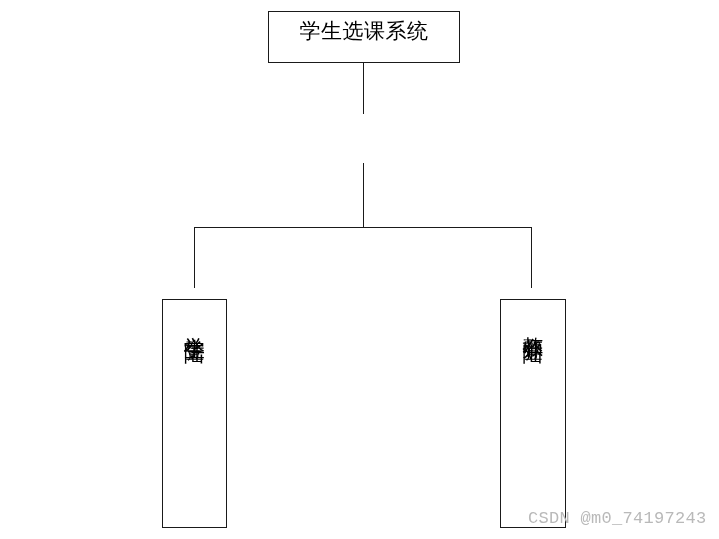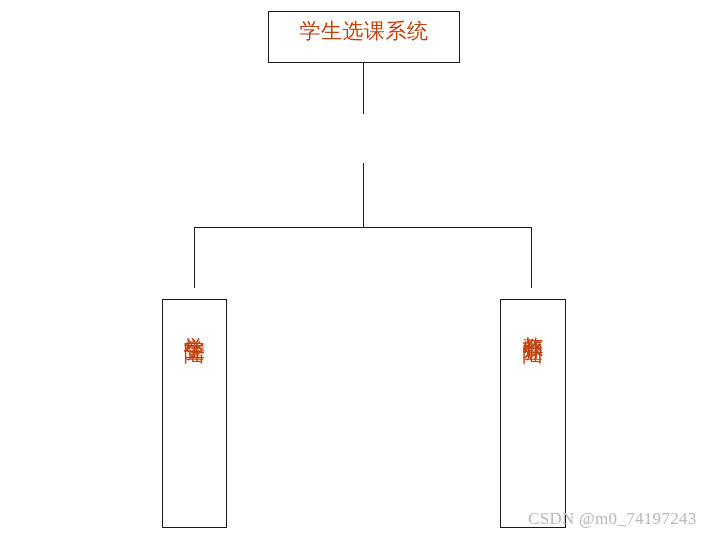--- a/index.html
+++ b/index.html
@@ -22,21 +22,21 @@
     background: #ffffff;
     display: flex;
     justify-content: center;
   }
   .node-h {
     align-items: flex-start;
   }
   .node-label {
     font-size: 21px;
     line-height: 1;
-    color: #c2410c;
+    color: #000000;
     letter-spacing: 0.5px;
     white-space: nowrap;
   }
   
   #node-root {
     left: 268px;
     top: 11px;
     width: 192px;
     height: 52px;
   }
@@ -115,21 +115,21 @@
   }
   
   #watermark {
     position: absolute;
     left: 528px;
     top: 509px;
     font-size: 17px;
     color: #b9b9b9;
     letter-spacing: 0.3px;
     white-space: nowrap;
-    font-family: Liberation Serif, serif;
+    font-family: Liberation Mono, monospace;
   }
 </style>
 </head>
 <body>
 
 <div id="canvas">
 
   <div class="node node-h" id="node-root">
     <span class="node-label">学生选课系统</span>
   </div>

